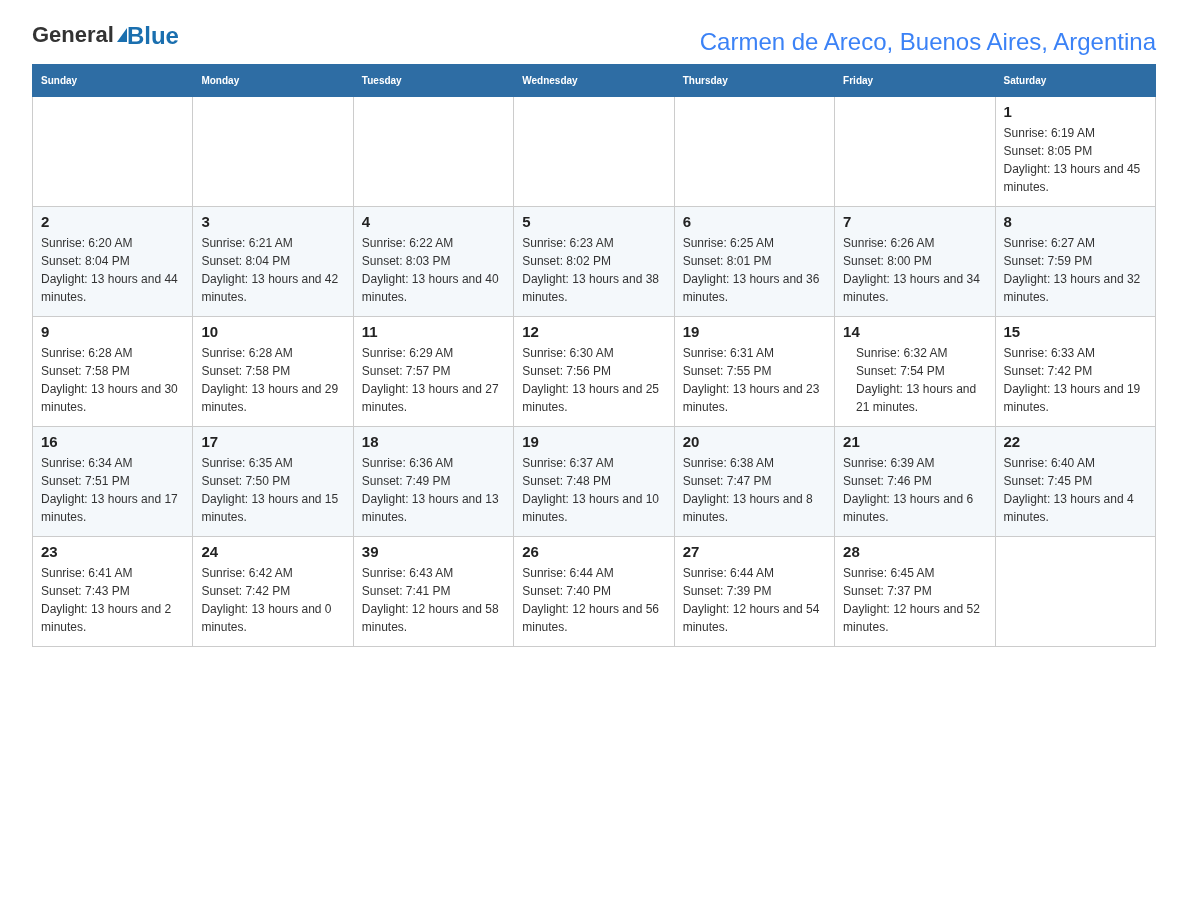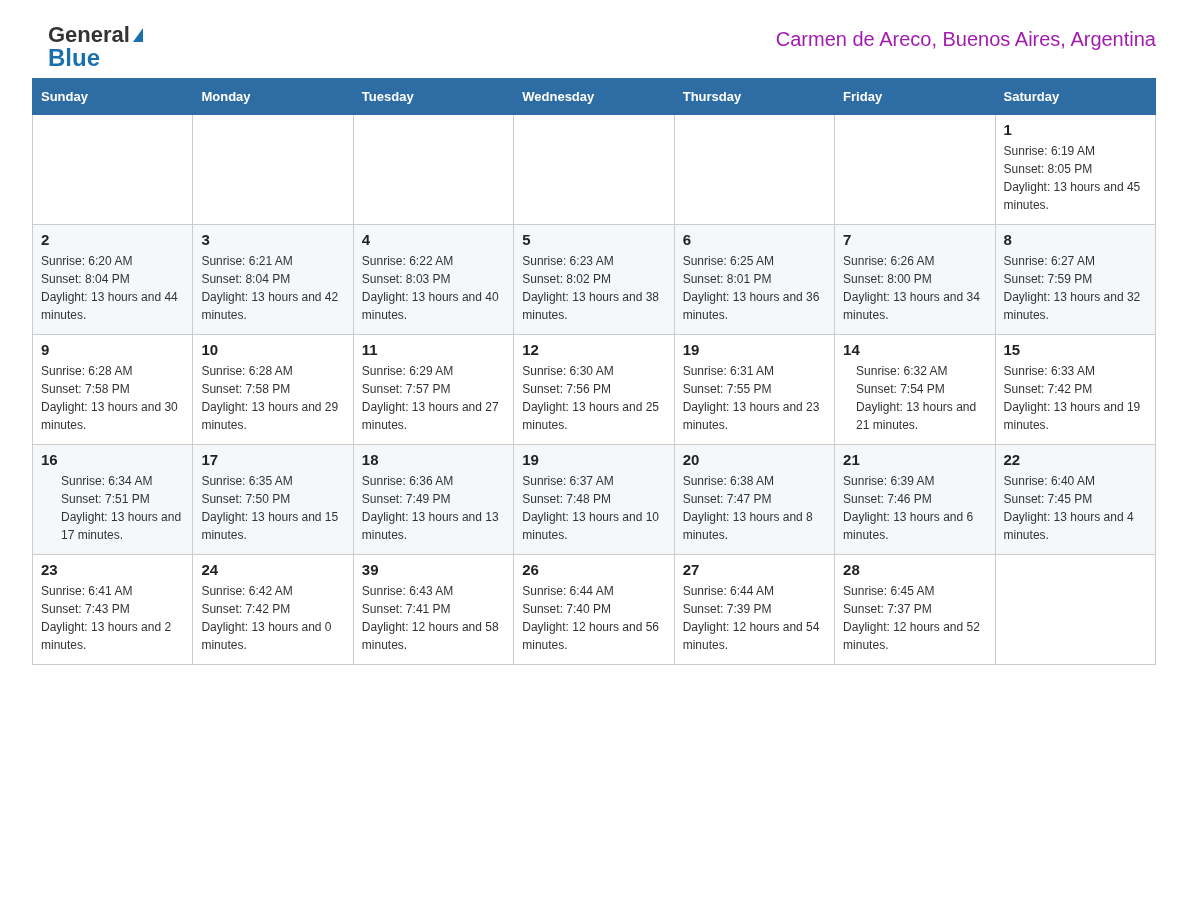--- a/index.html
+++ b/index.html
@@ -11,23 +11,22 @@
       min-height: 918px;
     }
     .header-area {
       display: flex;
       justify-content: space-between;
       align-items: flex-start;
       margin-bottom: 8px;
     }
     .logo {
       display: flex;
-      flex-direction: column;
+      flex-direction: row;
       align-items: flex-start;
-      margin-left: 16px;
     }
     .logo-general {
       font-size: 22px;
       font-weight: bold;
       color: #333;
       line-height: 1;
     }
     .logo-blue {
       font-size: 24px;
       font-weight: bold;
@@ -46,33 +45,33 @@
     .title-area {
       text-align: right;
     }
     .month-title {
       font-size: 48px;
       font-weight: bold;
       color: #222;
       line-height: 1.1;
     }
     .location-title {
-      font-size: 20px;
-      color: #a21caf;
+      font-size: 24px;
+      color: #3b82f6;
       margin-top: 4px;
     }
     .calendar {
       width: 100%;
       border-collapse: collapse;
       margin-top: 8px;
     }
     .calendar thead th {
       background-color: #2e6da4;
       color: #fff;
-      font-size: 13px;
+      font-size: 10px;
       font-weight: bold;
       padding: 10px 8px;
       text-align: left;
       border: 1px solid #2e6da4;
     }
     .calendar tbody td {
       border: 1px solid #ccc;
       vertical-align: top;
       padding: 6px 8px;
       width: 14.28%;
@@ -231,21 +230,21 @@
         <td>
           <span class="day-number">15</span>
           <div class="day-info" style="white-space: pre-line;">Sunrise: 6:33 AM
 Sunset: 7:42 PM
 Daylight: 13 hours and 19 minutes.</div>
         </td>
       </tr>
       <tr class="row-separator">
         <td>
           <span class="day-number">16</span>
-          <div class="day-info" style="white-space: pre-line; margin-left: 20px;">Sunrise: 6:34 AM
+          <div class="day-info" style="white-space: pre-line;">Sunrise: 6:34 AM
 Sunset: 7:51 PM
 Daylight: 13 hours and 17 minutes.</div>
         </td>
         <td>
           <span class="day-number">17</span>
           <div class="day-info" style="white-space: pre-line;">Sunrise: 6:35 AM
 Sunset: 7:50 PM
 Daylight: 13 hours and 15 minutes.</div>
         </td>
         <td>

